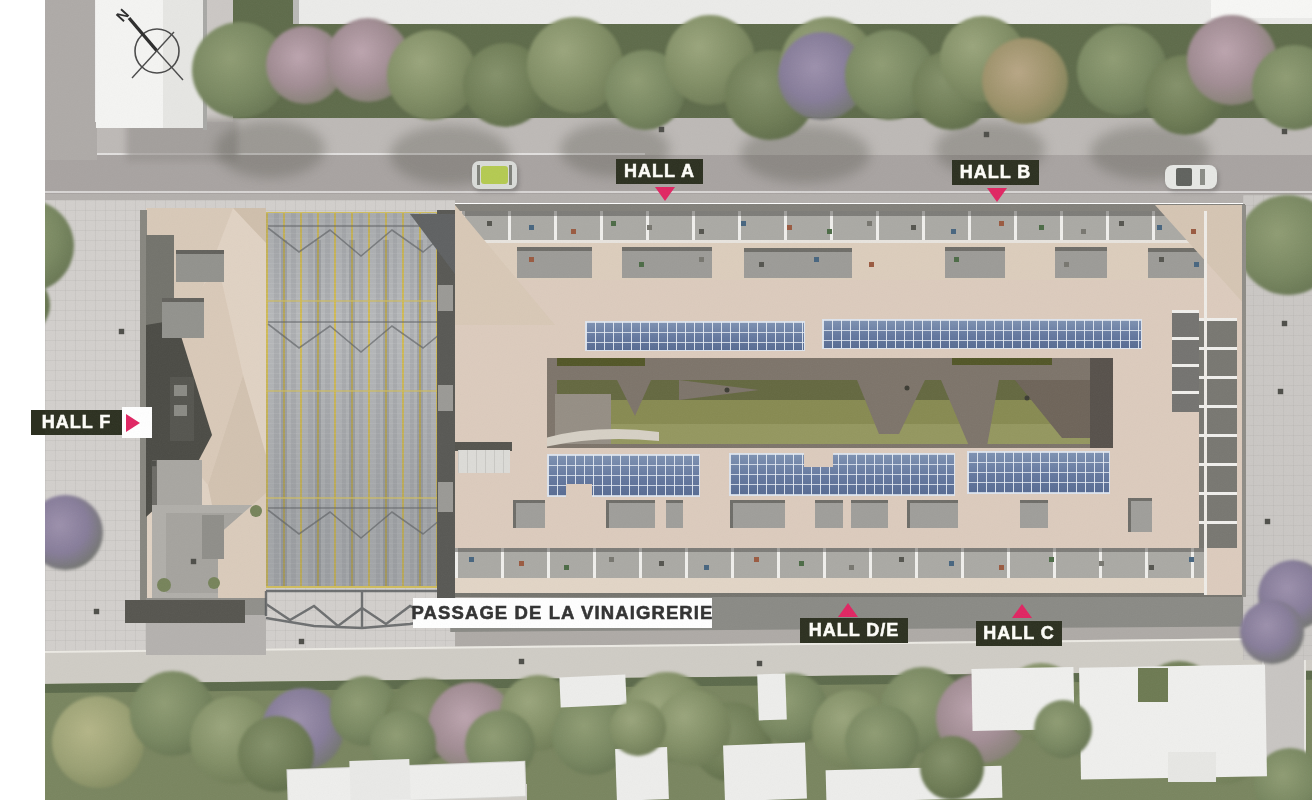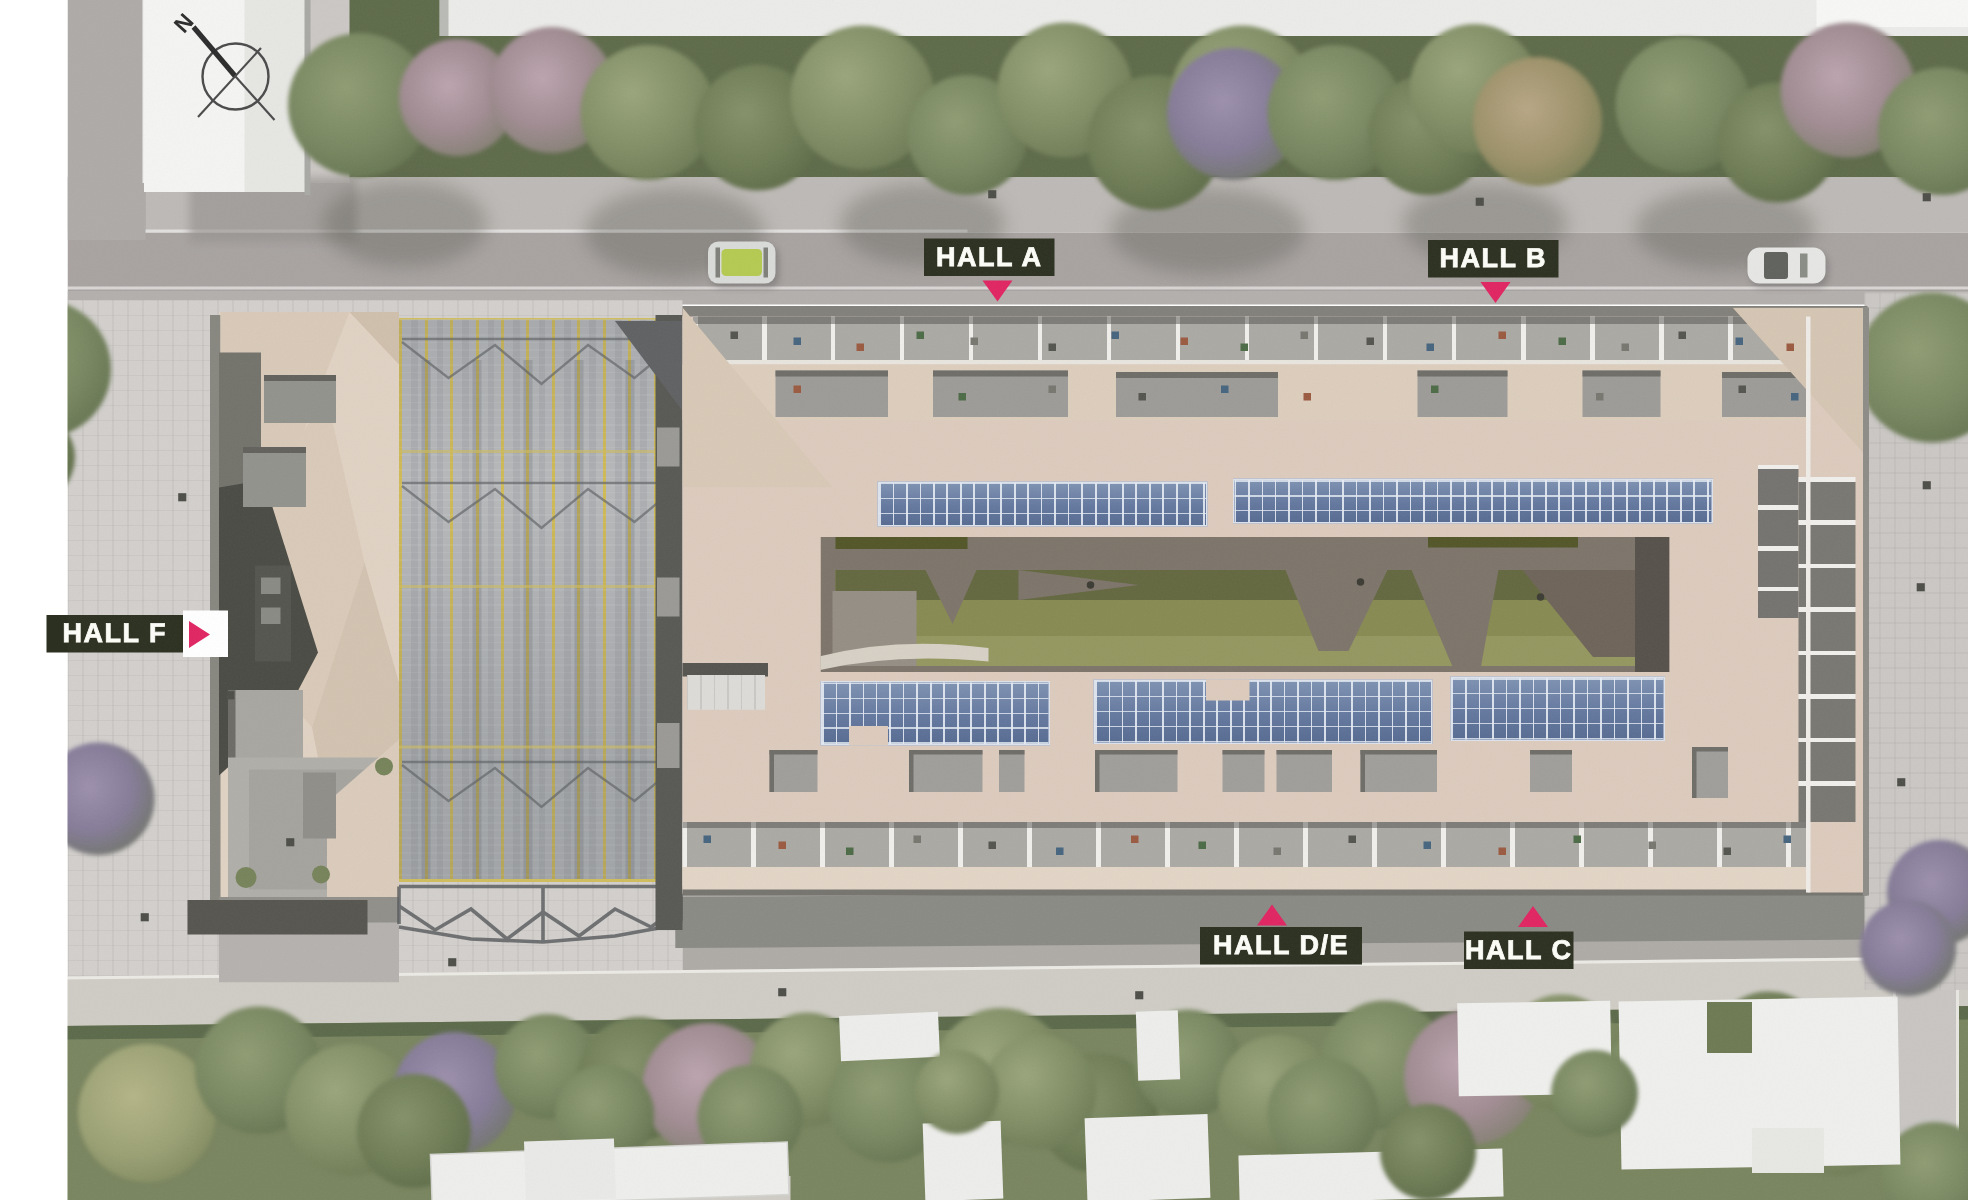--- a/index.html
+++ b/index.html
@@ -326,22 +326,23 @@
     <div style="left:1242px;top:205px;width:4px;height:392px;background:#8e8c86;"></div>
   </div>
 
   <div class="lbl dk" style="left:616px;top:159px;width:87px;height:25px;font-size:18px;">HALL A</div>
   <div class="lbl dk" style="left:952px;top:160px;width:87px;height:25px;font-size:18px;">HALL B</div>
   <div class="tri" style="left:655px;top:187px;border-left:10px solid transparent;border-right:10px solid transparent;border-top:14px solid #e02562;"></div>
   <div class="tri" style="left:987px;top:188px;border-left:10px solid transparent;border-right:10px solid transparent;border-top:14px solid #e02562;"></div>
   <div style="z-index:54;left:122px;top:407px;width:30px;height:31px;background:#fff;"></div>
   <div class="lbl dk" style="left:31px;top:410px;width:91px;height:25px;font-size:18px;">HALL F</div>
   <div class="tri" style="left:126px;top:414px;border-top:9px solid transparent;border-bottom:9px solid transparent;border-left:14px solid #e02562;"></div>
+  <div class="lbl wh" style="left:413px;top:598px;width:299px;height:30px;font-size:18.5px;letter-spacing:1.1px;">PASSAGE DE LA VINAIGRERIE</div>
   <div class="lbl dk" style="left:800px;top:618px;width:108px;height:25px;font-size:18px;">HALL D/E</div>
-  <div class="lbl dk" style="left:976px;top:621px;width:73px;height:25px;font-size:18px;">HALL C</div>
+  <div class="lbl dk" style="left:976px;top:621px;width:86px;height:25px;font-size:18px;">HALL C</div>
   <div class="tri" style="left:838px;top:603px;border-left:10px solid transparent;border-right:10px solid transparent;border-bottom:14px solid #e02562;"></div>
   <div class="tri" style="left:1012px;top:604px;border-left:10px solid transparent;border-right:10px solid transparent;border-bottom:14px solid #e02562;"></div>
 
   <div style="left:0;top:0;width:2.5px;height:2.5px;background:transparent;box-shadow:488px 222px 0 1px #55554f, 530px 226px 0 1px #47657f, 572px 230px 0 1px #9a5a40, 612px 222px 0 1px #4c6b46, 648px 226px 0 1px #77766f, 700px 230px 0 1px #55554f, 742px 222px 0 1px #47657f, 788px 226px 0 1px #9a5a40, 828px 230px 0 1px #4c6b46, 868px 222px 0 1px #77766f, 912px 226px 0 1px #55554f, 952px 230px 0 1px #47657f, 1000px 222px 0 1px #9a5a40, 1040px 226px 0 1px #4c6b46, 1082px 230px 0 1px #77766f, 1120px 222px 0 1px #55554f, 1158px 226px 0 1px #47657f, 1192px 230px 0 1px #9a5a40, 530px 258px 0 1px #9a5a40, 640px 263px 0 1px #4c6b46, 700px 258px 0 1px #77766f, 760px 263px 0 1px #55554f, 815px 258px 0 1px #47657f, 870px 263px 0 1px #9a5a40, 955px 258px 0 1px #4c6b46, 1065px 263px 0 1px #77766f, 1160px 258px 0 1px #55554f, 1195px 263px 0 1px #47657f, 470px 558px 0 1px #47657f, 520px 562px 0 1px #9a5a40, 565px 566px 0 1px #4c6b46, 610px 558px 0 1px #77766f, 660px 562px 0 1px #55554f, 705px 566px 0 1px #47657f, 755px 558px 0 1px #9a5a40, 800px 562px 0 1px #4c6b46, 850px 566px 0 1px #77766f, 900px 558px 0 1px #55554f, 950px 562px 0 1px #47657f, 1000px 566px 0 1px #9a5a40, 1050px 558px 0 1px #4c6b46, 1100px 562px 0 1px #77766f, 1150px 566px 0 1px #55554f, 1190px 558px 0 1px #47657f, 660px 128px 0 1.2px #4e4e49, 985px 133px 0 1.2px #4e4e49, 1283px 130px 0 1.2px #4e4e49, 120px 330px 0 1.2px #4e4e49, 152px 462px 0 1.2px #4e4e49, 192px 560px 0 1.2px #4e4e49, 1283px 322px 0 1.2px #4e4e49, 1279px 390px 0 1.2px #4e4e49, 1266px 520px 0 1.2px #4e4e49, 520px 660px 0 1.2px #4e4e49, 758px 662px 0 1.2px #4e4e49, 300px 640px 0 1.2px #4e4e49, 95px 610px 0 1.2px #4e4e49;"></div>
 
   <svg style="left:99px;top:2px;width:100px;height:90px;" viewBox="0 0 100 90">
     <circle cx="58" cy="49" r="22" fill="none" stroke="#4a4a4a" stroke-width="1.6"></circle>
     <line x1="30" y1="16" x2="58" y2="49" stroke="#2c2c2c" stroke-width="3.4"></line>
     <line x1="58" y1="49" x2="84" y2="78" stroke="#4a4a4a" stroke-width="1.4"></line>
     <line x1="75" y1="30" x2="33" y2="76" stroke="#4a4a4a" stroke-width="1.4"></line>

